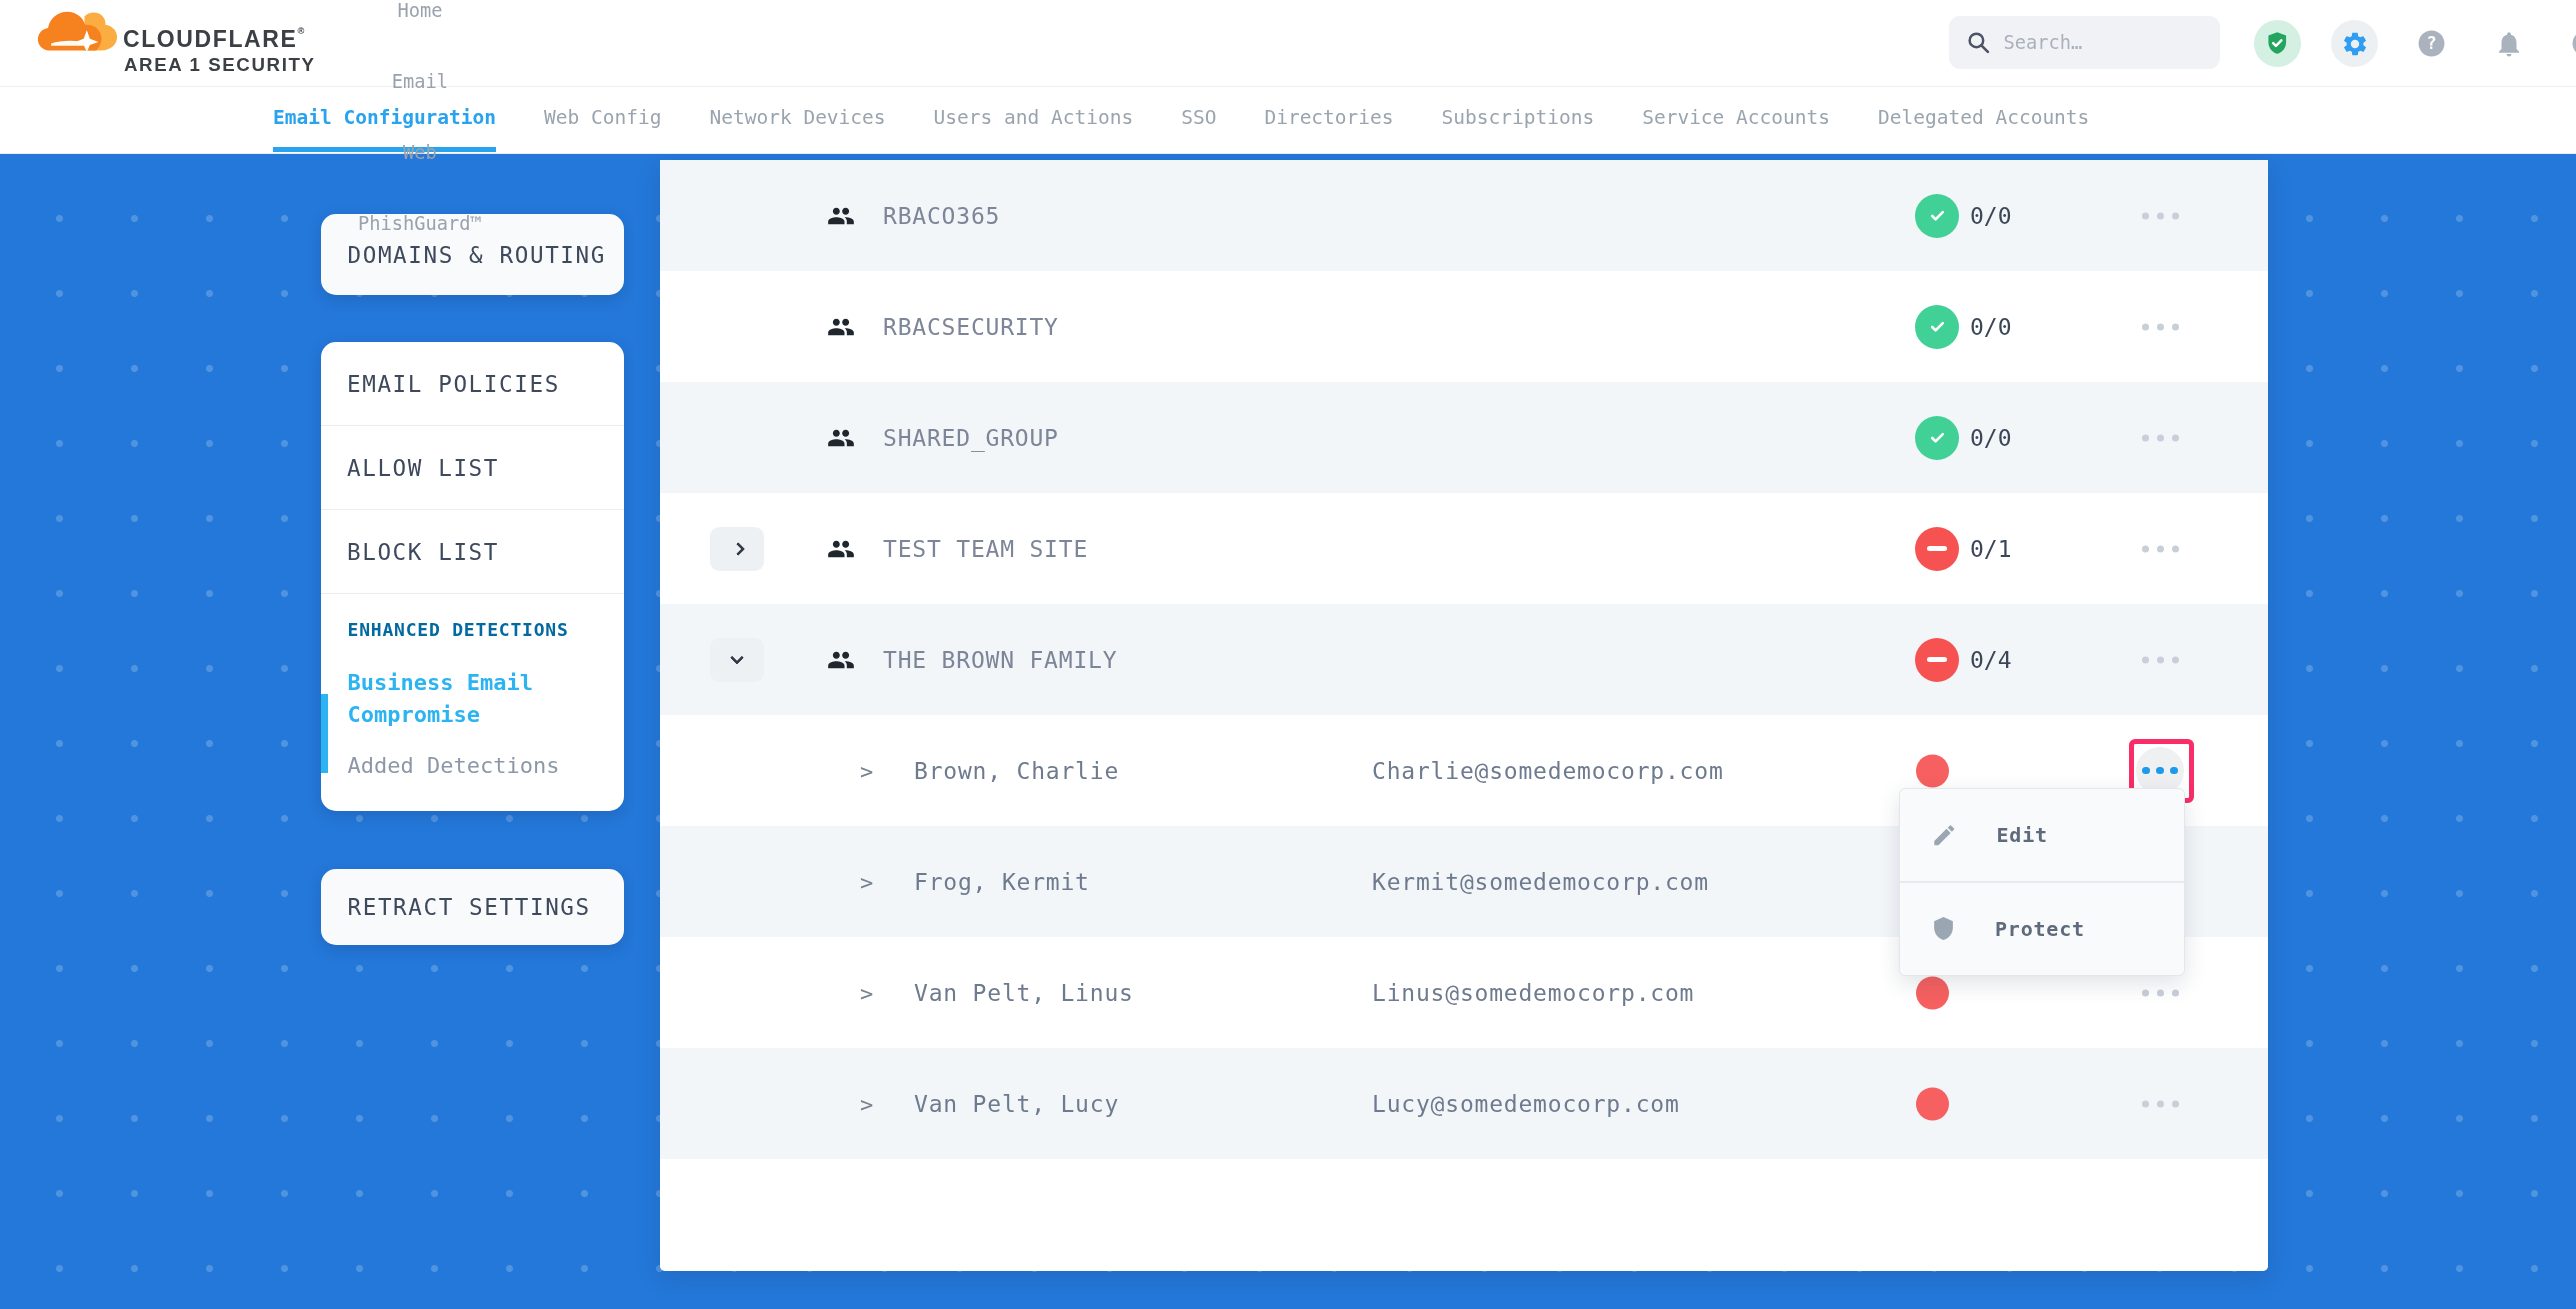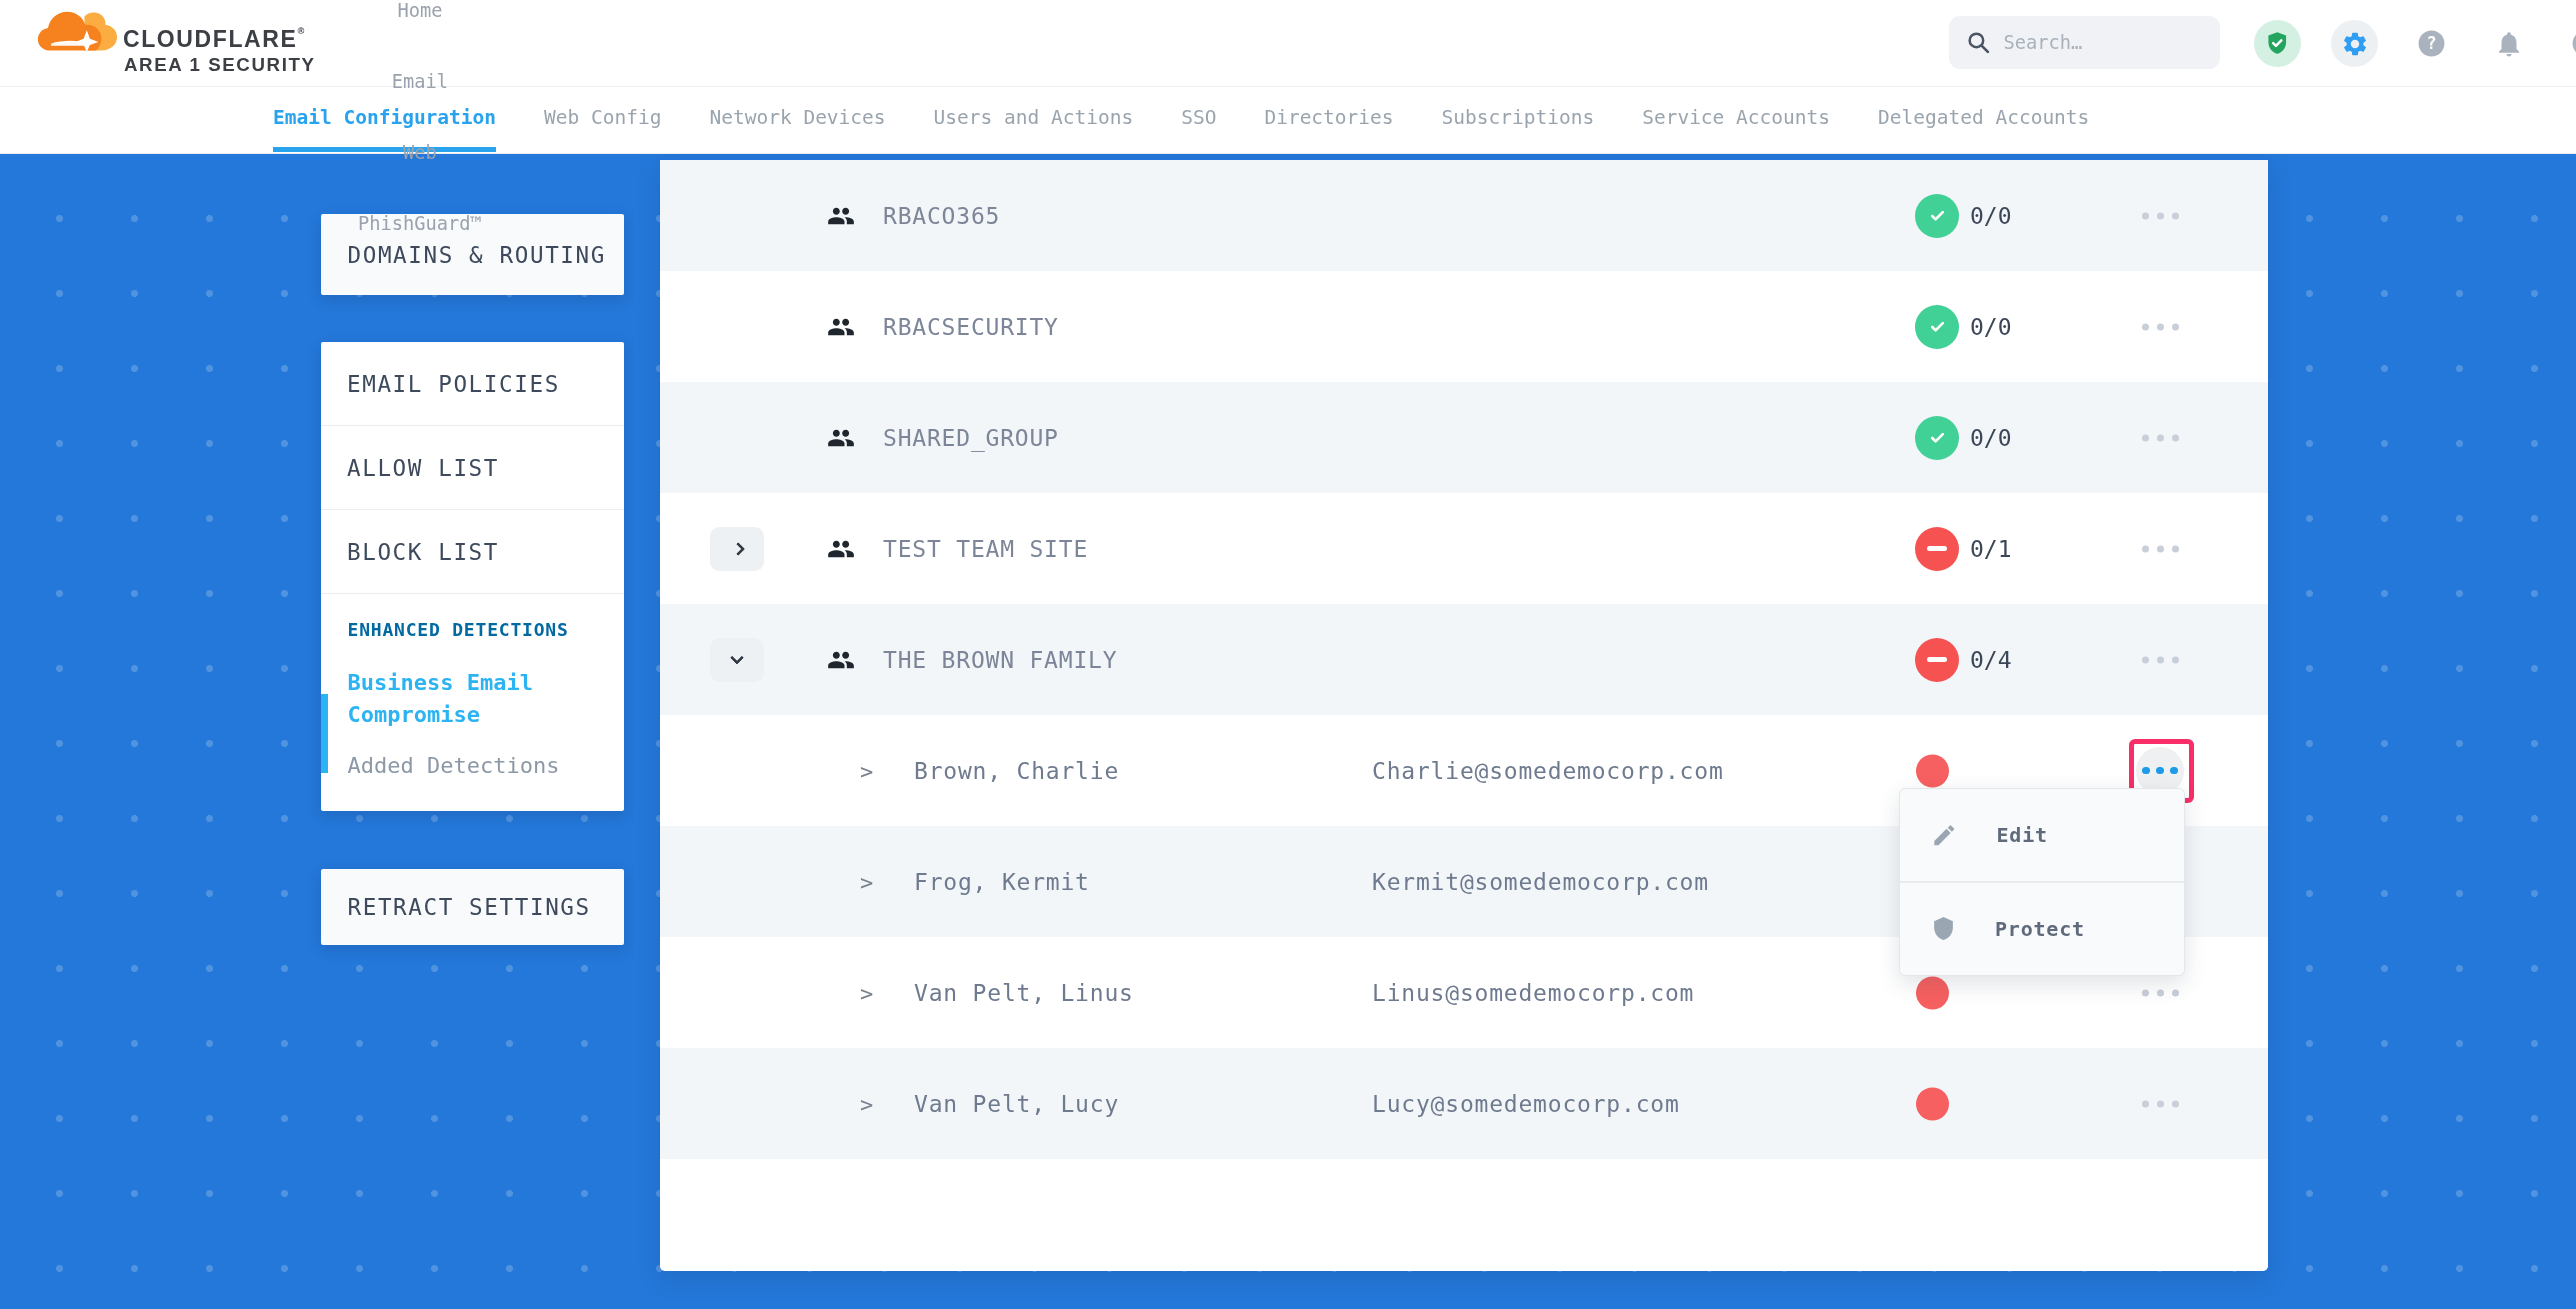--- a/index.html
+++ b/index.html
@@ -40,21 +40,21 @@
   
   .tabbar { position:absolute; left:0; top:82px; width:2576px; height:72px; background:#ffffff;
     border-bottom:1.6px solid #e8ecef; display:flex; align-items:center; gap:48px; padding-left:273px; z-index:9; }
   .tab { position:relative; height:72px; display:flex; align-items:center; font-size:19.5px; color:#9aa4ae;
     cursor:pointer; text-decoration:none; white-space:nowrap; }
   .tab.active { color:#29a3ee; font-weight:bold; }
   .tab.active::after { content:""; position:absolute; left:0; right:0; bottom:1.6px; height:5.4px; background:#29a3ee; }
 
   
   .sidebar { position:absolute; left:321px; top:214px; width:303px; z-index:5; }
-  .side-card { background:#f8fafc; border-radius:2px; box-shadow:0 4.7px 14px rgba(15,40,90,.18); }
+  .side-card { background:#f8fafc; border-radius:15px; box-shadow:0 4.7px 14px rgba(15,40,90,.18); }
   .card-domains { height:81px; display:flex; align-items:center; padding-left:26.5px; }
   .card-main { margin-top:47px; background:#ffffff; position:relative; overflow:hidden; }
   .card-retract { margin-top:58px; height:76px; display:flex; align-items:center; padding-left:26.5px; }
   .side-label { font-size:22.6px; letter-spacing:1.6px; color:#3e4a5c; cursor:pointer; }
   .policy-item { height:84px; display:flex; align-items:center; padding-left:26px; border-bottom:1.6px solid #e9edf0; cursor:pointer; }
   .enhanced-block { padding:20px 23px 33px 26.5px; }
   .enhanced-title { font-size:18px; letter-spacing:0.8px; color:#0369a1; font-weight:bold; line-height:31px; }
   .bec-link { display:block; margin-top:22px; font-size:22px; line-height:32px; color:#2bb3f2; font-weight:bold;
     text-decoration:none; cursor:pointer; }
   .added-link { display:block; margin-top:22px; font-size:22px; color:#8d98a7; text-decoration:none; cursor:pointer; }

